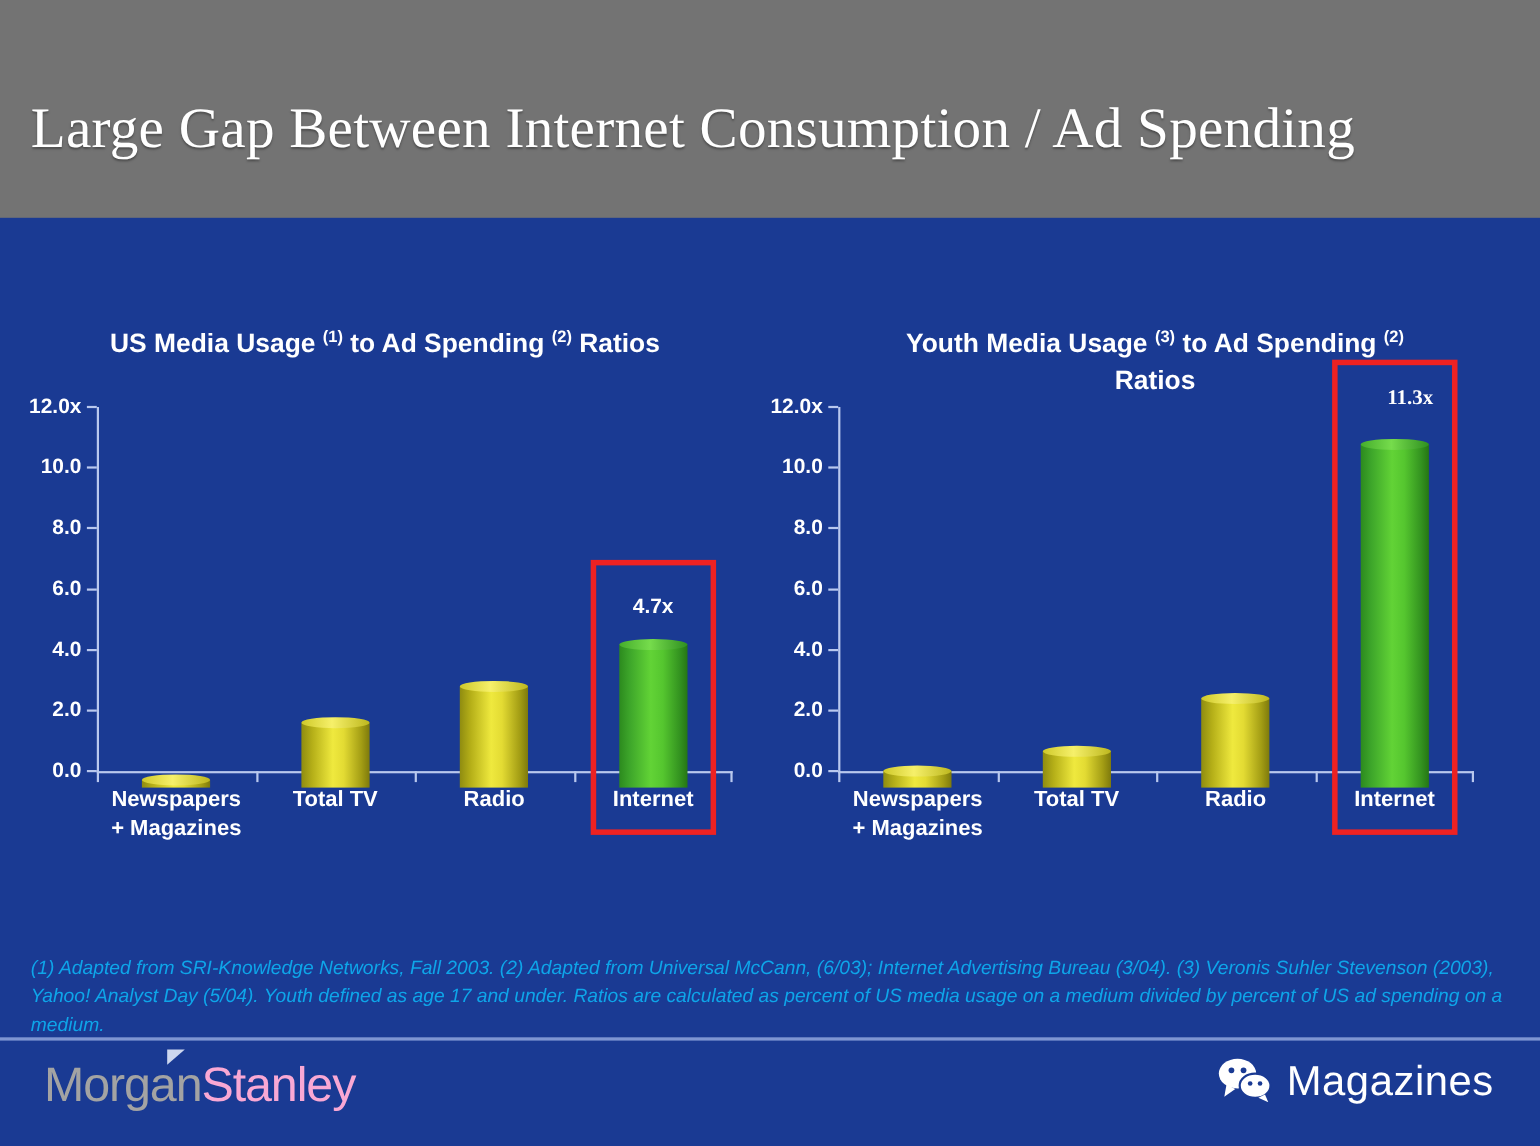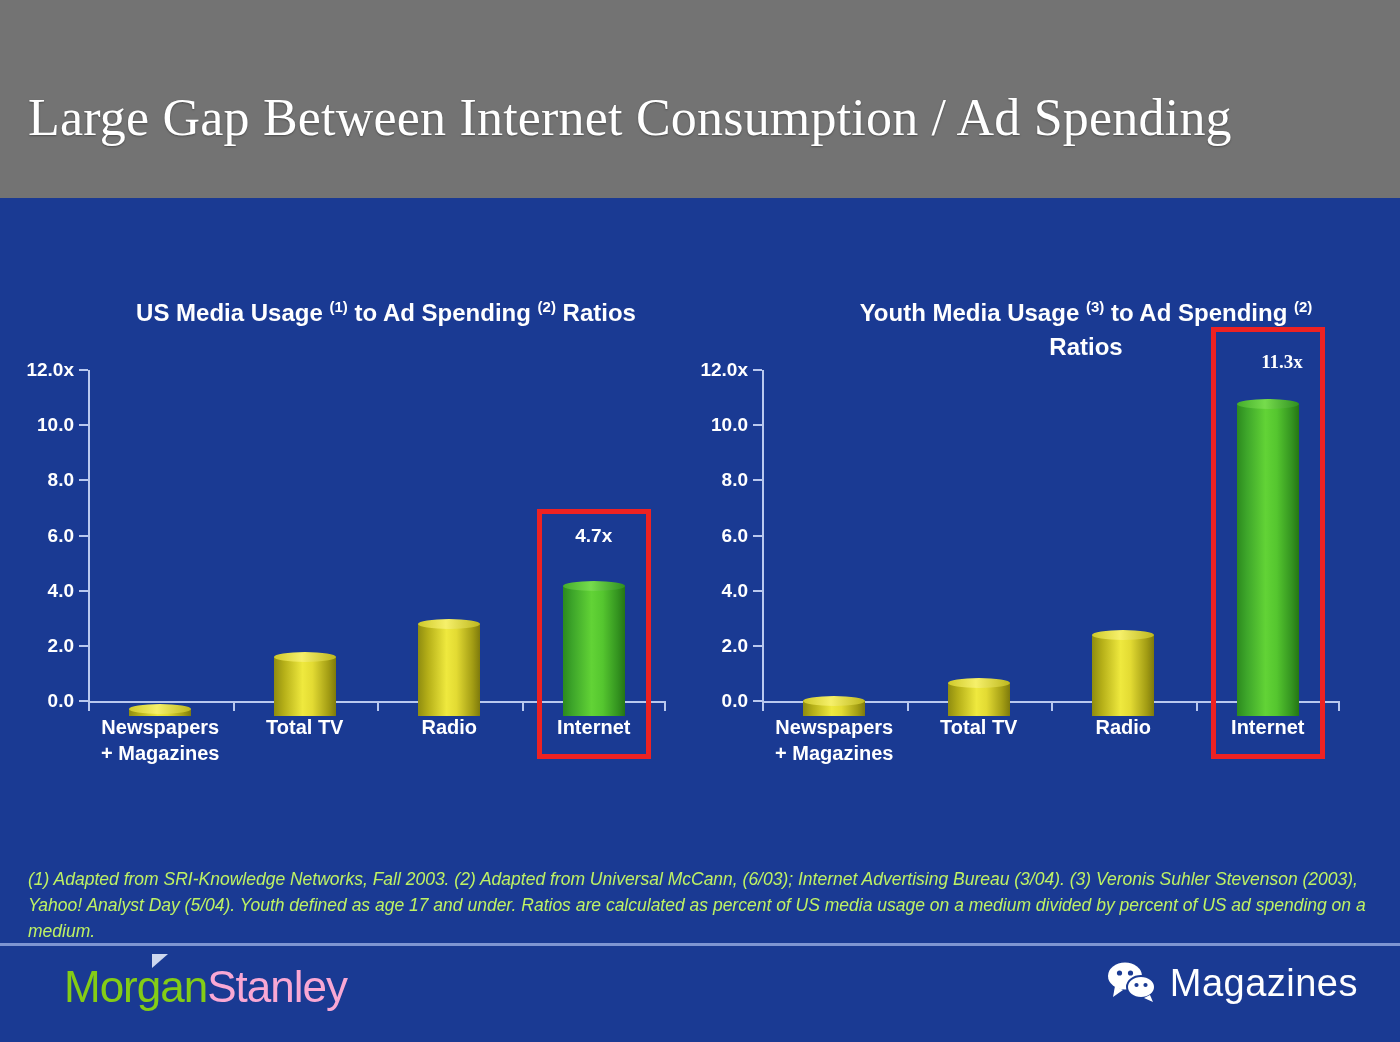--- a/index.html
+++ b/index.html
@@ -7,21 +7,21 @@
   .slide{position:relative;width:1400px;height:1042px;background:#1a3a93;overflow:hidden;}
 
   
   .header{position:absolute;left:0;top:0;width:1400px;height:198px;background:#737373;}
   .header-title{position:absolute;left:28px;top:88px;width:1350px;
     font-family:"Liberation Serif","DejaVu Serif",serif;
     font-size:52px;color:#ffffff;letter-spacing:.2px;white-space:nowrap;
     text-shadow:0 1px 2px rgba(0,0,0,.35);}
 
   
-  .panel{position:absolute;top:198px;height:620px;padding-left:24px;}
+  .panel{position:absolute;top:198px;height:620px;}
   .panel.left{left:0;width:700px;}
   .panel.right{left:700px;width:700px;}
 
   .chart-title{position:absolute;top:92px;width:100%;text-align:center;
     font-size:24px;font-weight:bold;color:#ffffff;line-height:34px;}
   .chart-title .sup{font-size:15px;vertical-align:super;}
 
   .plot{position:absolute;left:88px;top:172px;width:580px;height:348px;}
   .plot.r{left:62px;}
 
@@ -46,30 +46,30 @@
 
   
   .xcat{position:absolute;top:344px;text-align:center;font-size:20px;
     font-weight:bold;color:#ffffff;line-height:26px;}
 
   
   .redbox{position:absolute;border:5px solid #ee2222;box-sizing:border-box;}
 
   
   .footnote{position:absolute;left:28px;top:866px;width:1345px;
-    font-size:17.5px;font-style:italic;color:#bef264;line-height:26px;}
+    font-size:17.5px;font-style:italic;color:#0ea5e9;line-height:26px;}
   .sep{position:absolute;left:0;top:943px;width:1400px;height:3px;
     background:#7e95d2;}
 
   
   .footer{position:absolute;left:0;top:946px;width:1400px;height:96px;}
   .ms-logo{position:absolute;left:40px;top:16px;
     font-family:"Liberation Sans",sans-serif;font-size:44px;letter-spacing:-1px;
     white-space:nowrap;}
-  .ms-logo .morgan{color:#84cc16;margin-left:24px;}
+  .ms-logo .morgan{color:#a3a3a3;}
   .ms-logo .stanley{color:#f9a8d4;text-align:right;}
   .ms-mark{position:absolute;left:152px;top:8px;width:0;height:0;
     border-left:16px solid #cdd7ef;border-bottom:14px solid transparent;}
   .pageno{position:absolute;left:0;top:30px;width:1400px;text-align:center;
     font-size:28px;font-weight:bold;color:#ffffff;}
   .seeker{position:absolute;right:42px;top:14px;display:flex;align-items:center;gap:12px;}
   .seeker-text{font-size:38px;color:#ffffff;letter-spacing:.5px;}
 </style>
 </head>
 <body>
@@ -129,21 +129,21 @@
           <div class="body"></div>
           <div class="cap"></div>
         </div>
         <div class="xcat" style="left: 289px; width: 144.5px;">
           <div>Radio</div>
         </div>
         <div class="bar green" style="left: 474.75px; width: 62px; height: 129.642px;">
           <div class="body"></div>
           <div class="cap"></div>
         </div>
-        <div class="bar-label" style="left: 445.75px; width: 120px; top: 155px;">4.7x</div>
+        <div class="bar-label" style="left: 445.75px; width: 120px; top: 171px;">4.7x</div>
         <div class="xcat" style="left: 433.5px; width: 144.5px;">
           <div>Internet</div>
         </div>
         <div class="redbox" style="left: 448.75px; width: 114px; top: 139.358px; height: 249.642px; border-color: rgb(238, 34, 34);"></div>
       </div>
   </div>
 
   <div class="panel right">
     <div class="chart-title">
       <span>Youth Media Usage</span>

